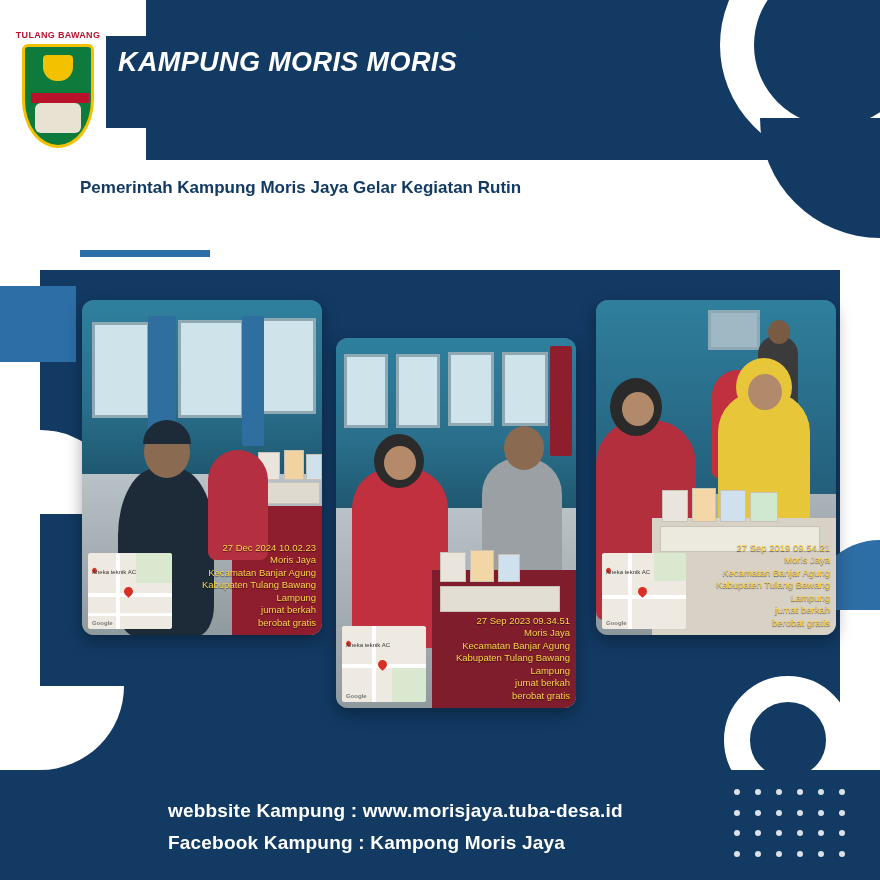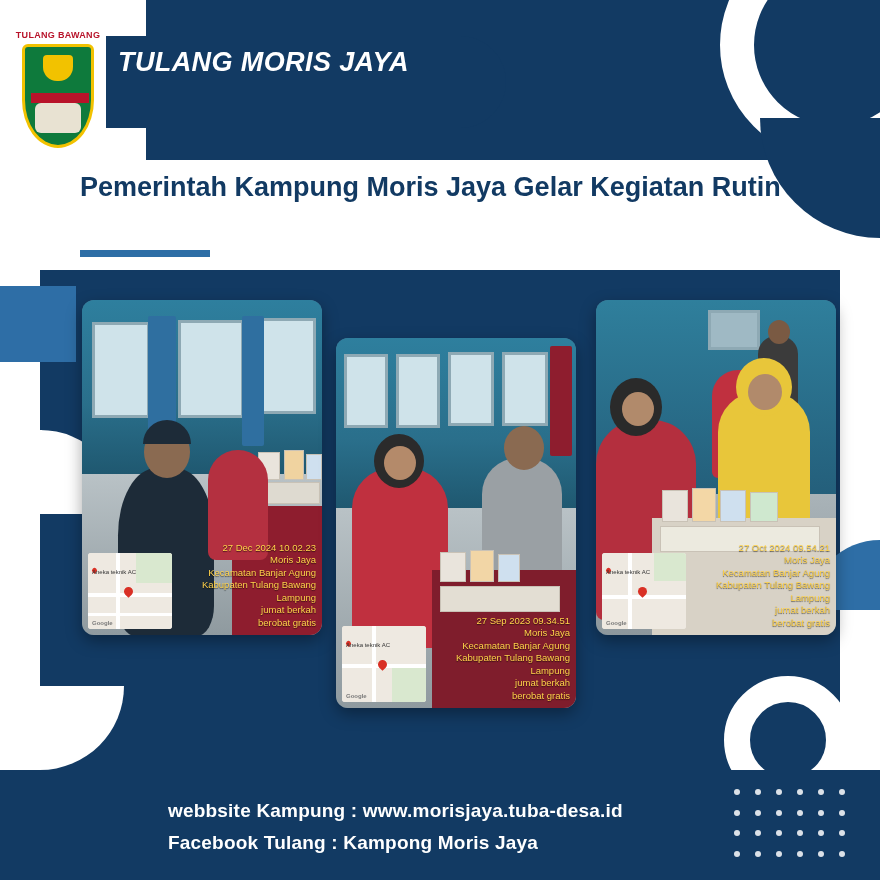--- a/index.html
+++ b/index.html
@@ -203,21 +203,21 @@
     background: #b8132a;
   }
 
   
   .subtitle {
     position: absolute;
     left: 80px; top: 172px;
     width: 740px;
     color: #123a63;
     font-weight: bold;
-    font-size: 27px;
+    font-size: 17px;
     line-height: 31px;
   }
   .subtitle span { display: block; }
   .subtitle-rule {
     position: absolute;
     left: 80px; top: 250px;
     width: 130px; height: 7px;
     background: #2e6ea6;
   }
 
@@ -401,21 +401,21 @@
 
   <div class="logo">
     <div class="logo-text">TULANG BAWANG</div>
     <div class="shield">
       <div class="band"></div>
     </div>
   </div>
 
   <div class="header-pill"></div>
   <div class="header-title">
-    <span>TULANG MORIS JAYA</span>
+    <span>KAMPUNG MORIS MORIS</span>
   </div>
 
   <div class="subtitle">
     <span>Pemerintah Kampung Moris Jaya Gelar Kegiatan Rutin</span>
   </div>
   <div class="subtitle-rule"></div>
 
   <div class="photo photo-1">
     <div class="ph-wall"></div>
     <div class="ph-wall-lower"></div>
@@ -523,28 +523,28 @@
       <div class="green" style="left:52px; top:0; width:32px; height:28px; background:#d9e8cf;"></div>
       <div class="road" style="left:0; top:42px; width:84px; height:4px;"></div>
       <div class="road" style="left:26px; top:0; width:4px; height:76px;"></div>
       <div class="mappin-sm"></div>
       <div class="maplabel">Aneka teknik AC</div>
       <div class="pin"></div>
       <div class="gwm">Google</div>
     </div>
 
     <div class="ph-stamp">
-      <span>27 Oct 2024 09.54.21</span>
+      <span>27 Sep 2019 09.54.21</span>
       <span>Moris Jaya</span>
       <span>Kecamatan Banjar Agung</span>
       <span>Kabupaten Tulang Bawang</span>
       <span>Lampung</span>
       <span>jumat berkah</span>
       <span>berobat gratis</span>
     </div>
   </div>
 
   <div class="footer">
     <div class="footer-line l1">webbsite Kampung : www.morisjaya.tuba-desa.id</div>
-    <div class="footer-line l2">Facebook Tulang : Kampong Moris Jaya</div>
+    <div class="footer-line l2">Facebook Kampung : Kampong Moris Jaya</div>
   </div>
 
 </div>
 
 </body></html>

